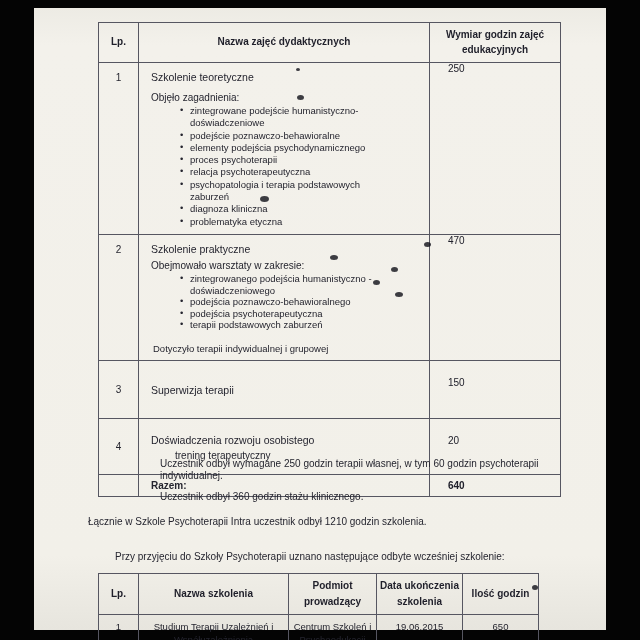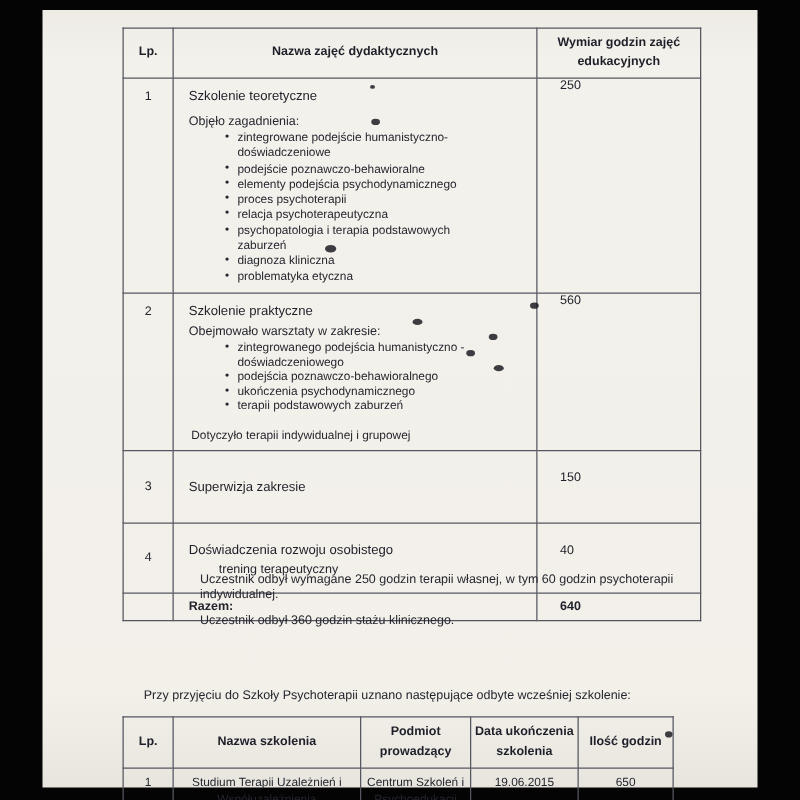--- a/index.html
+++ b/index.html
@@ -94,53 +94,54 @@
             <td class="hours h-top">250</td>
           </tr>
           <tr class="row2">
             <td class="lp">2</td>
             <td class="name">
               <div class="title">Szkolenie praktyczne</div>
               <div class="intro">Obejmowało warsztaty w zakresie:</div>
               <ul class="bullets">
                 <li>zintegrowanego podejścia humanistyczno -doświadczeniowego</li>
                 <li>podejścia poznawczo-behawioralnego</li>
-                <li>ukończenia psychodynamicznego</li>
+                <li>podejścia psychoterapeutyczna</li>
                 <li>terapii podstawowych zaburzeń</li>
               </ul>
               <div class="outro">Dotyczyło terapii indywidualnej i grupowej</div>
             </td>
-            <td class="hours h-top">560</td>
+            <td class="hours h-top">470</td>
           </tr>
           <tr class="row3">
             <td class="lp lp-mid">3</td>
             <td class="name" style="vertical-align:middle">
-              <div class="title">Superwizja zakresie</div>
+              <div class="title">Superwizja terapii</div>
             </td>
             <td class="hours h-mid">150</td>
           </tr>
           <tr class="row4">
             <td class="lp lp-mid">4</td>
             <td class="name" style="vertical-align:middle">
               <div class="title">Doświadczenia rozwoju osobistego</div>
               <div class="subtitle">trening terapeutyczny</div>
             </td>
-            <td class="hours h-mid">40</td>
+            <td class="hours h-mid">20</td>
           </tr>
           <tr class="rowT">
             <td></td>
             <td class="total-label">Razem:</td>
             <td class="hours total-val">640</td>
           </tr>
         </tbody>
       </table>
     </div>
 
     <div class="para p1">Uczestnik odbył wymagane 250 godzin terapii własnej, w tym 60 godzin  psychoterapii indywidualnej.</div>
     <div class="para p2">Uczestnik odbył 360 godzin stażu klinicznego.</div>
+    <div class="para p3">Łącznie w Szkole Psychoterapii Intra uczestnik odbył 1210  godzin szkolenia.</div>
     <div class="para p4">Przy przyjęciu do Szkoły Psychoterapii uznano następujące odbyte wcześniej szkolenie:</div>
 
     <div class="t2-wrap">
       <table class="t2">
         <colgroup>
           <col style="width:40px">
             <col style="width:150px">
             <col style="width:88px">
           <col style="width:86px">
             <col style="width:76px">

